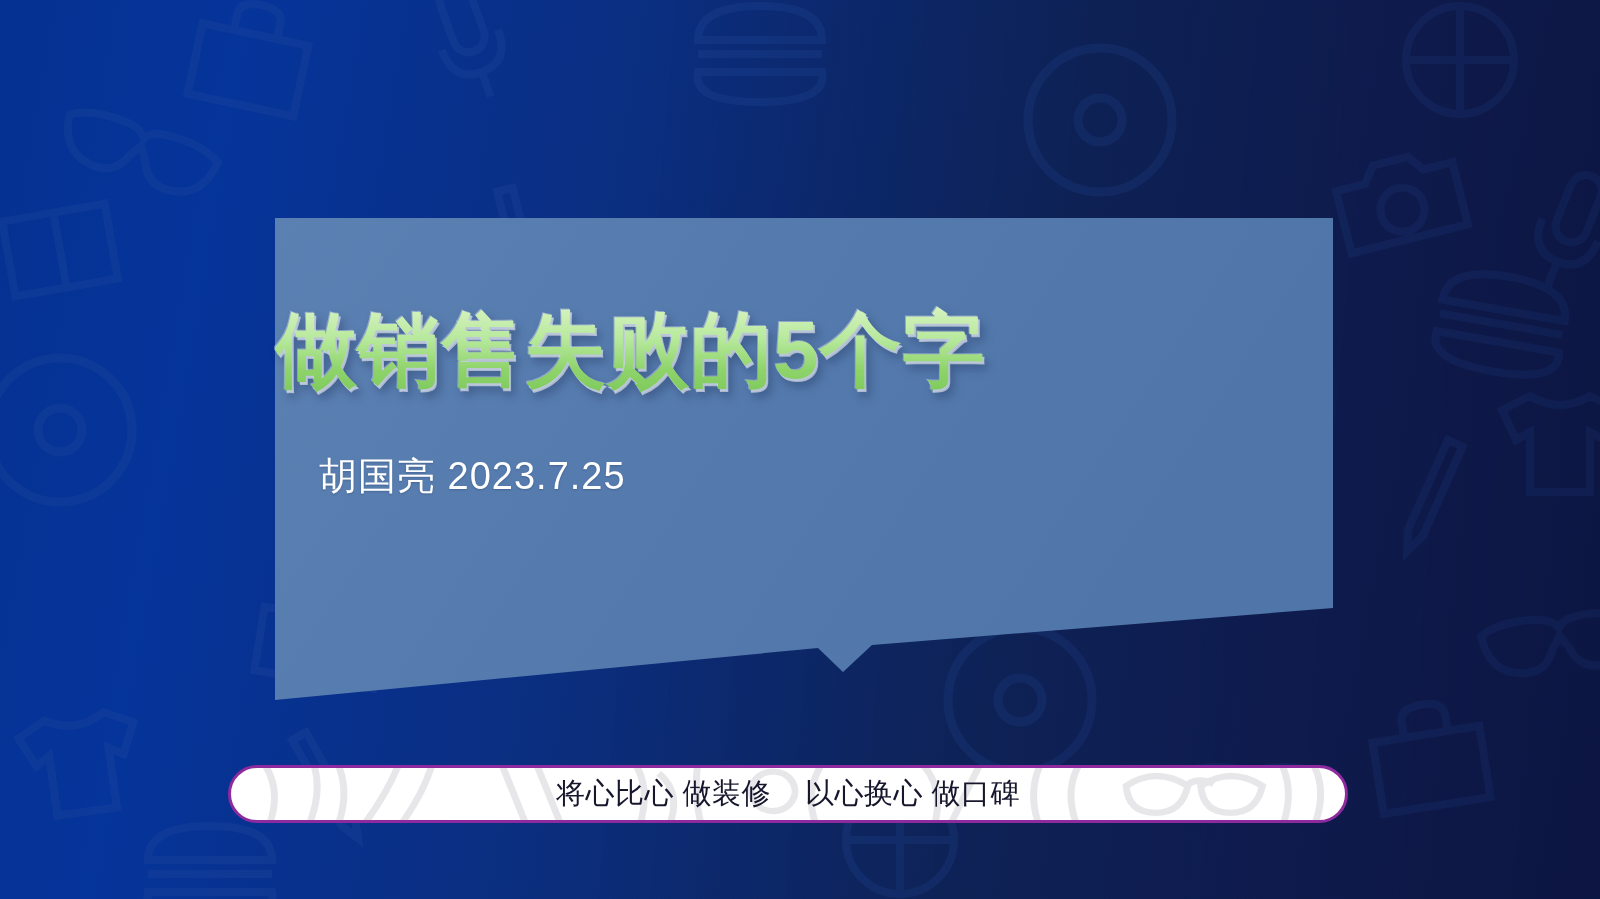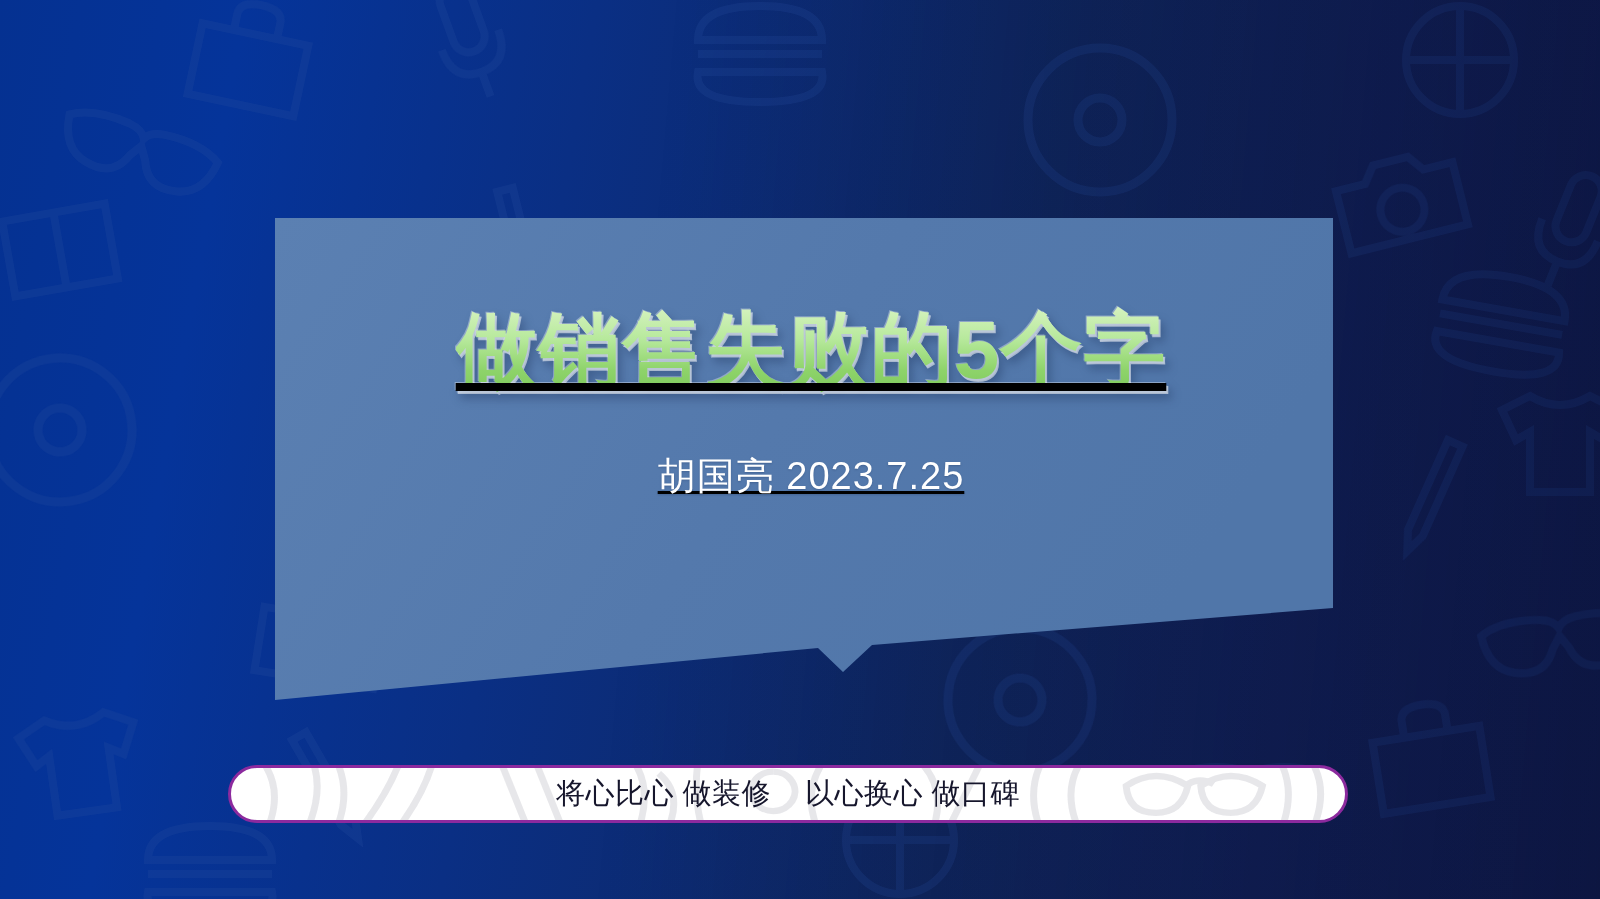--- a/index.html
+++ b/index.html
@@ -53,23 +53,22 @@
 
   
   #bubble-text {
     position:absolute;
     left:275px;
     top:218px;
     width:1072px;
     height:420px;
     display:flex;
     flex-direction:column;
-    align-items:center;
+    align-items:flex-start;
     justify-content:flex-start;
-    text-decoration:underline;
   }
 
   #slide-title {
     margin-top:86px;
     font-size:82px;
     line-height:1.12;
     font-weight:700;
     letter-spacing:1px;
     white-space:nowrap;
     background:linear-gradient(180deg,#d8f3c2 0%,#b7e99c 38%,#8ed36a 72%,#7cc95a 100%);
@@ -83,20 +82,21 @@
   }
 
   #slide-subtitle {
     margin-top:58px;
     font-size:38px;
     line-height:1.2;
     color:#ffffff;
     letter-spacing:1px;
     white-space:nowrap;
     text-shadow:0 1px 2px rgba(20,40,80,.25);
+    margin-left:44px;
   }
 
   
   #bottom-banner {
     position:absolute;
     left:228px;
     top:765px;
     width:1120px;
     height:58px;
     background:#ffffff;

